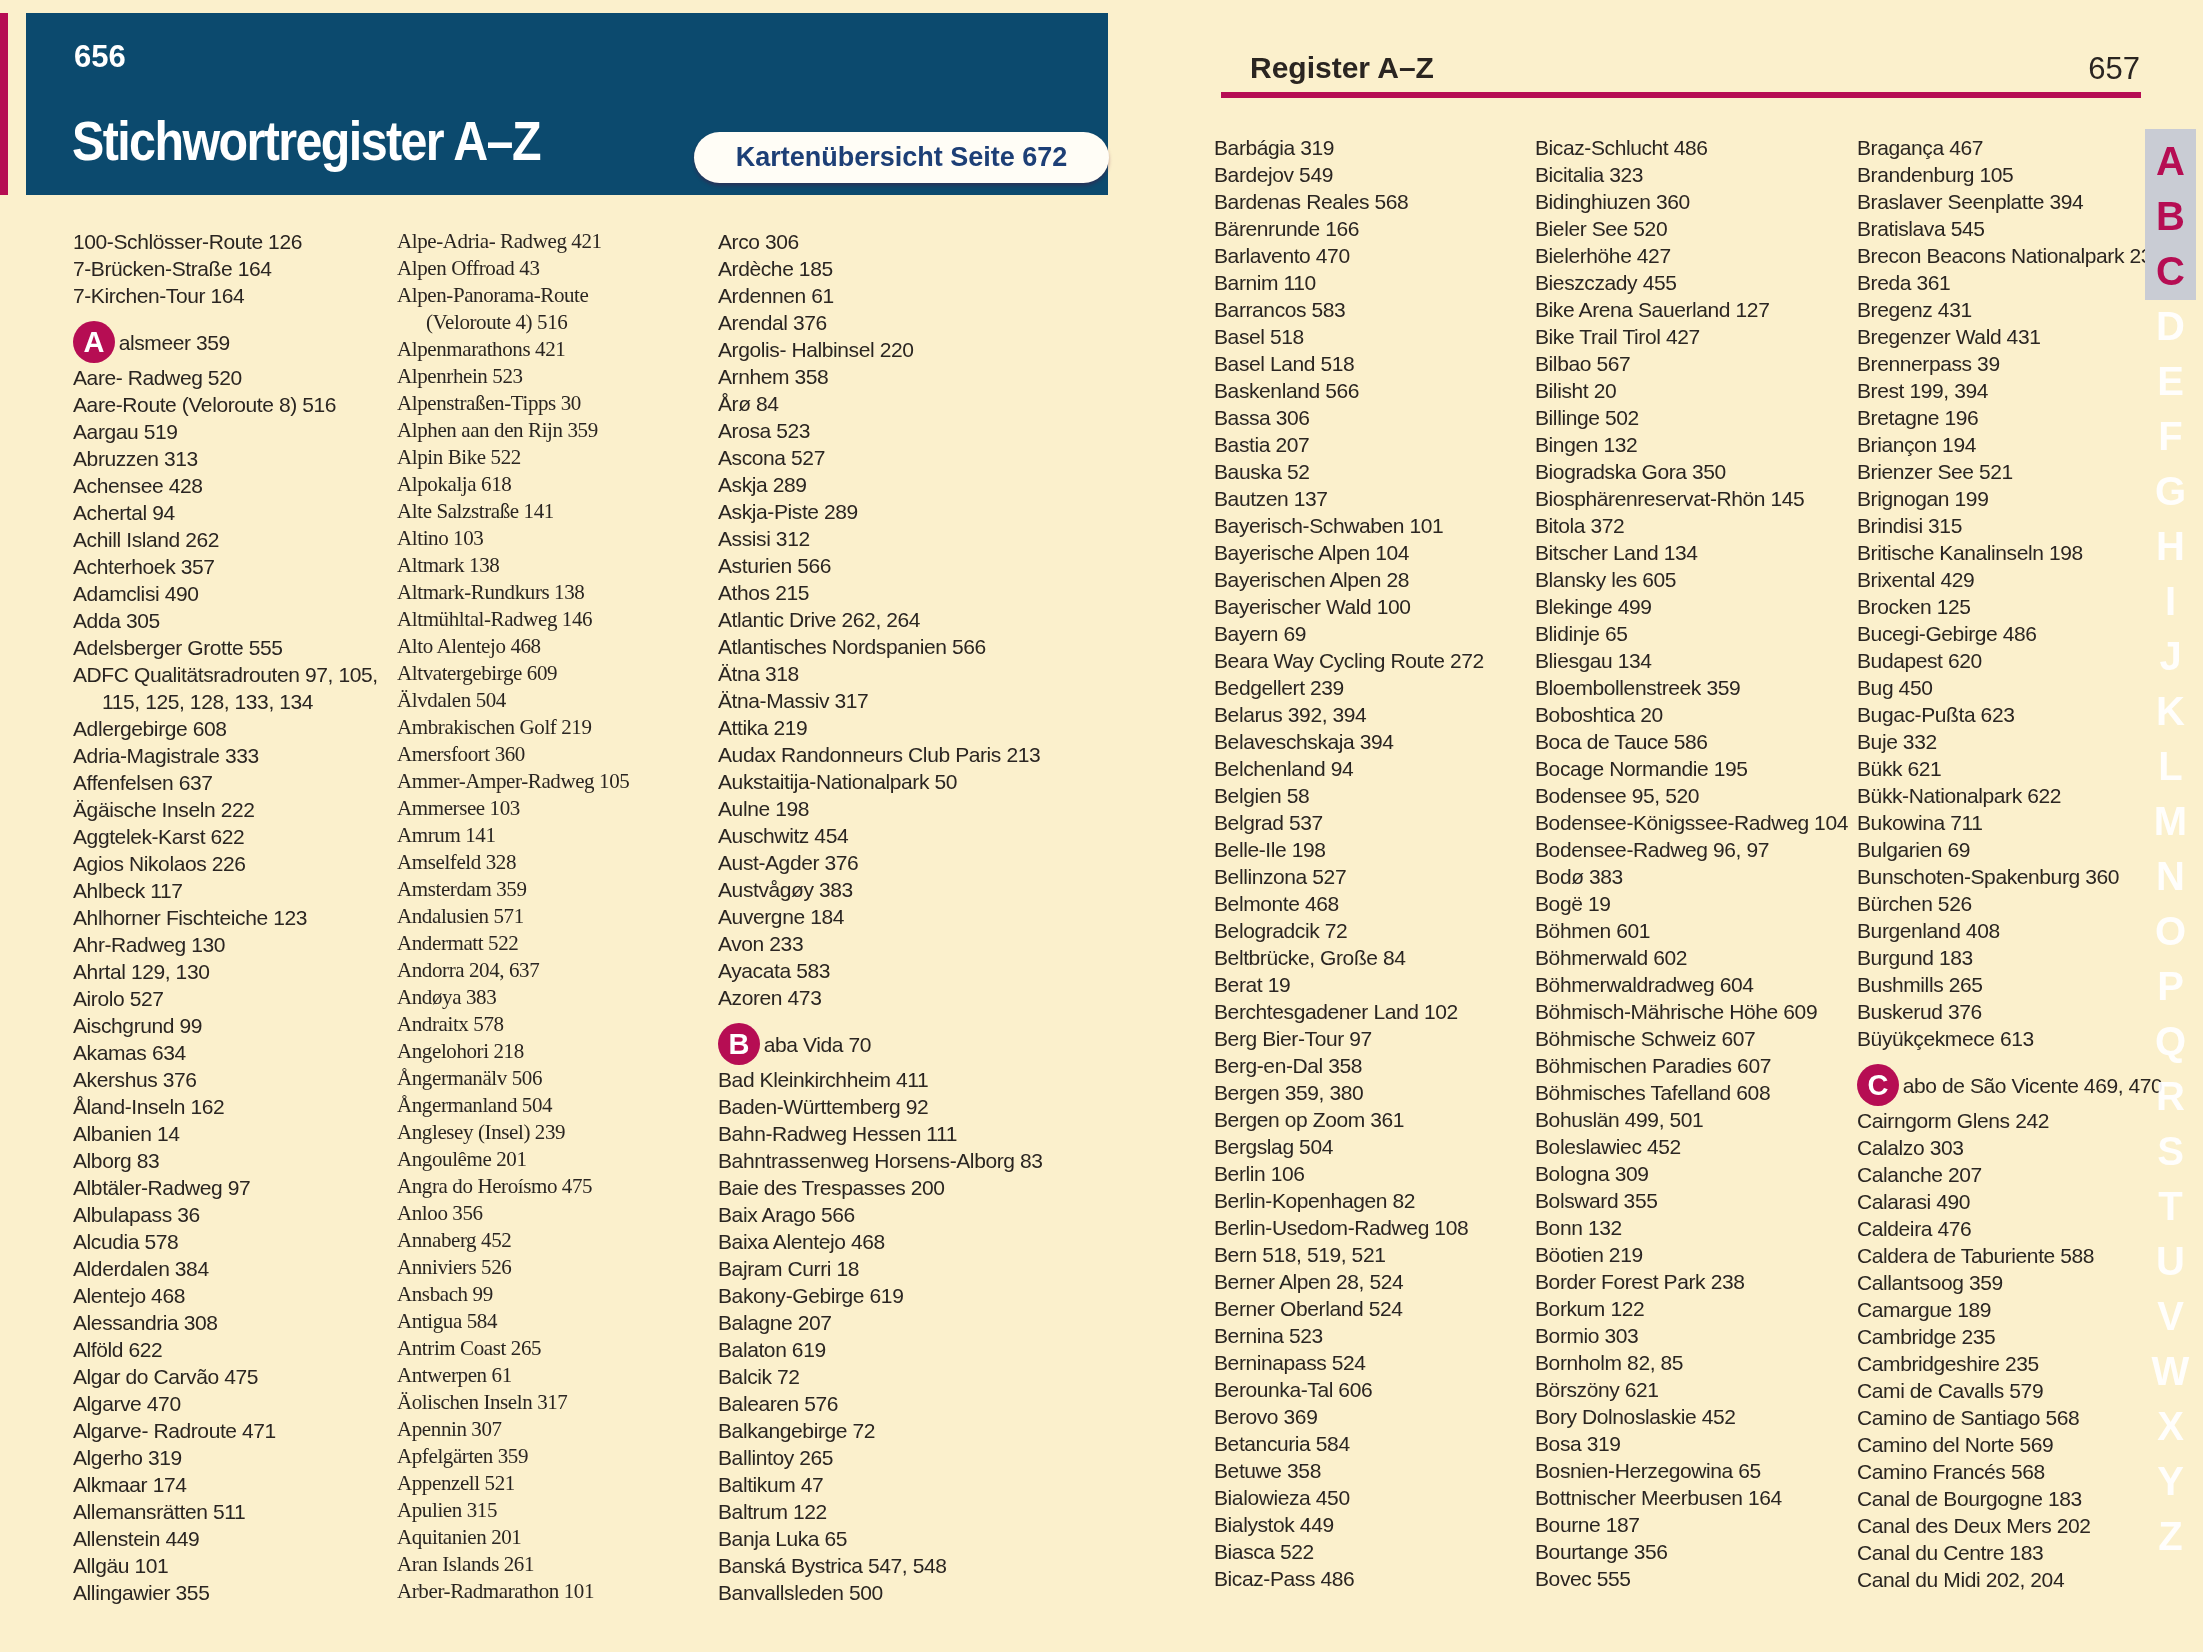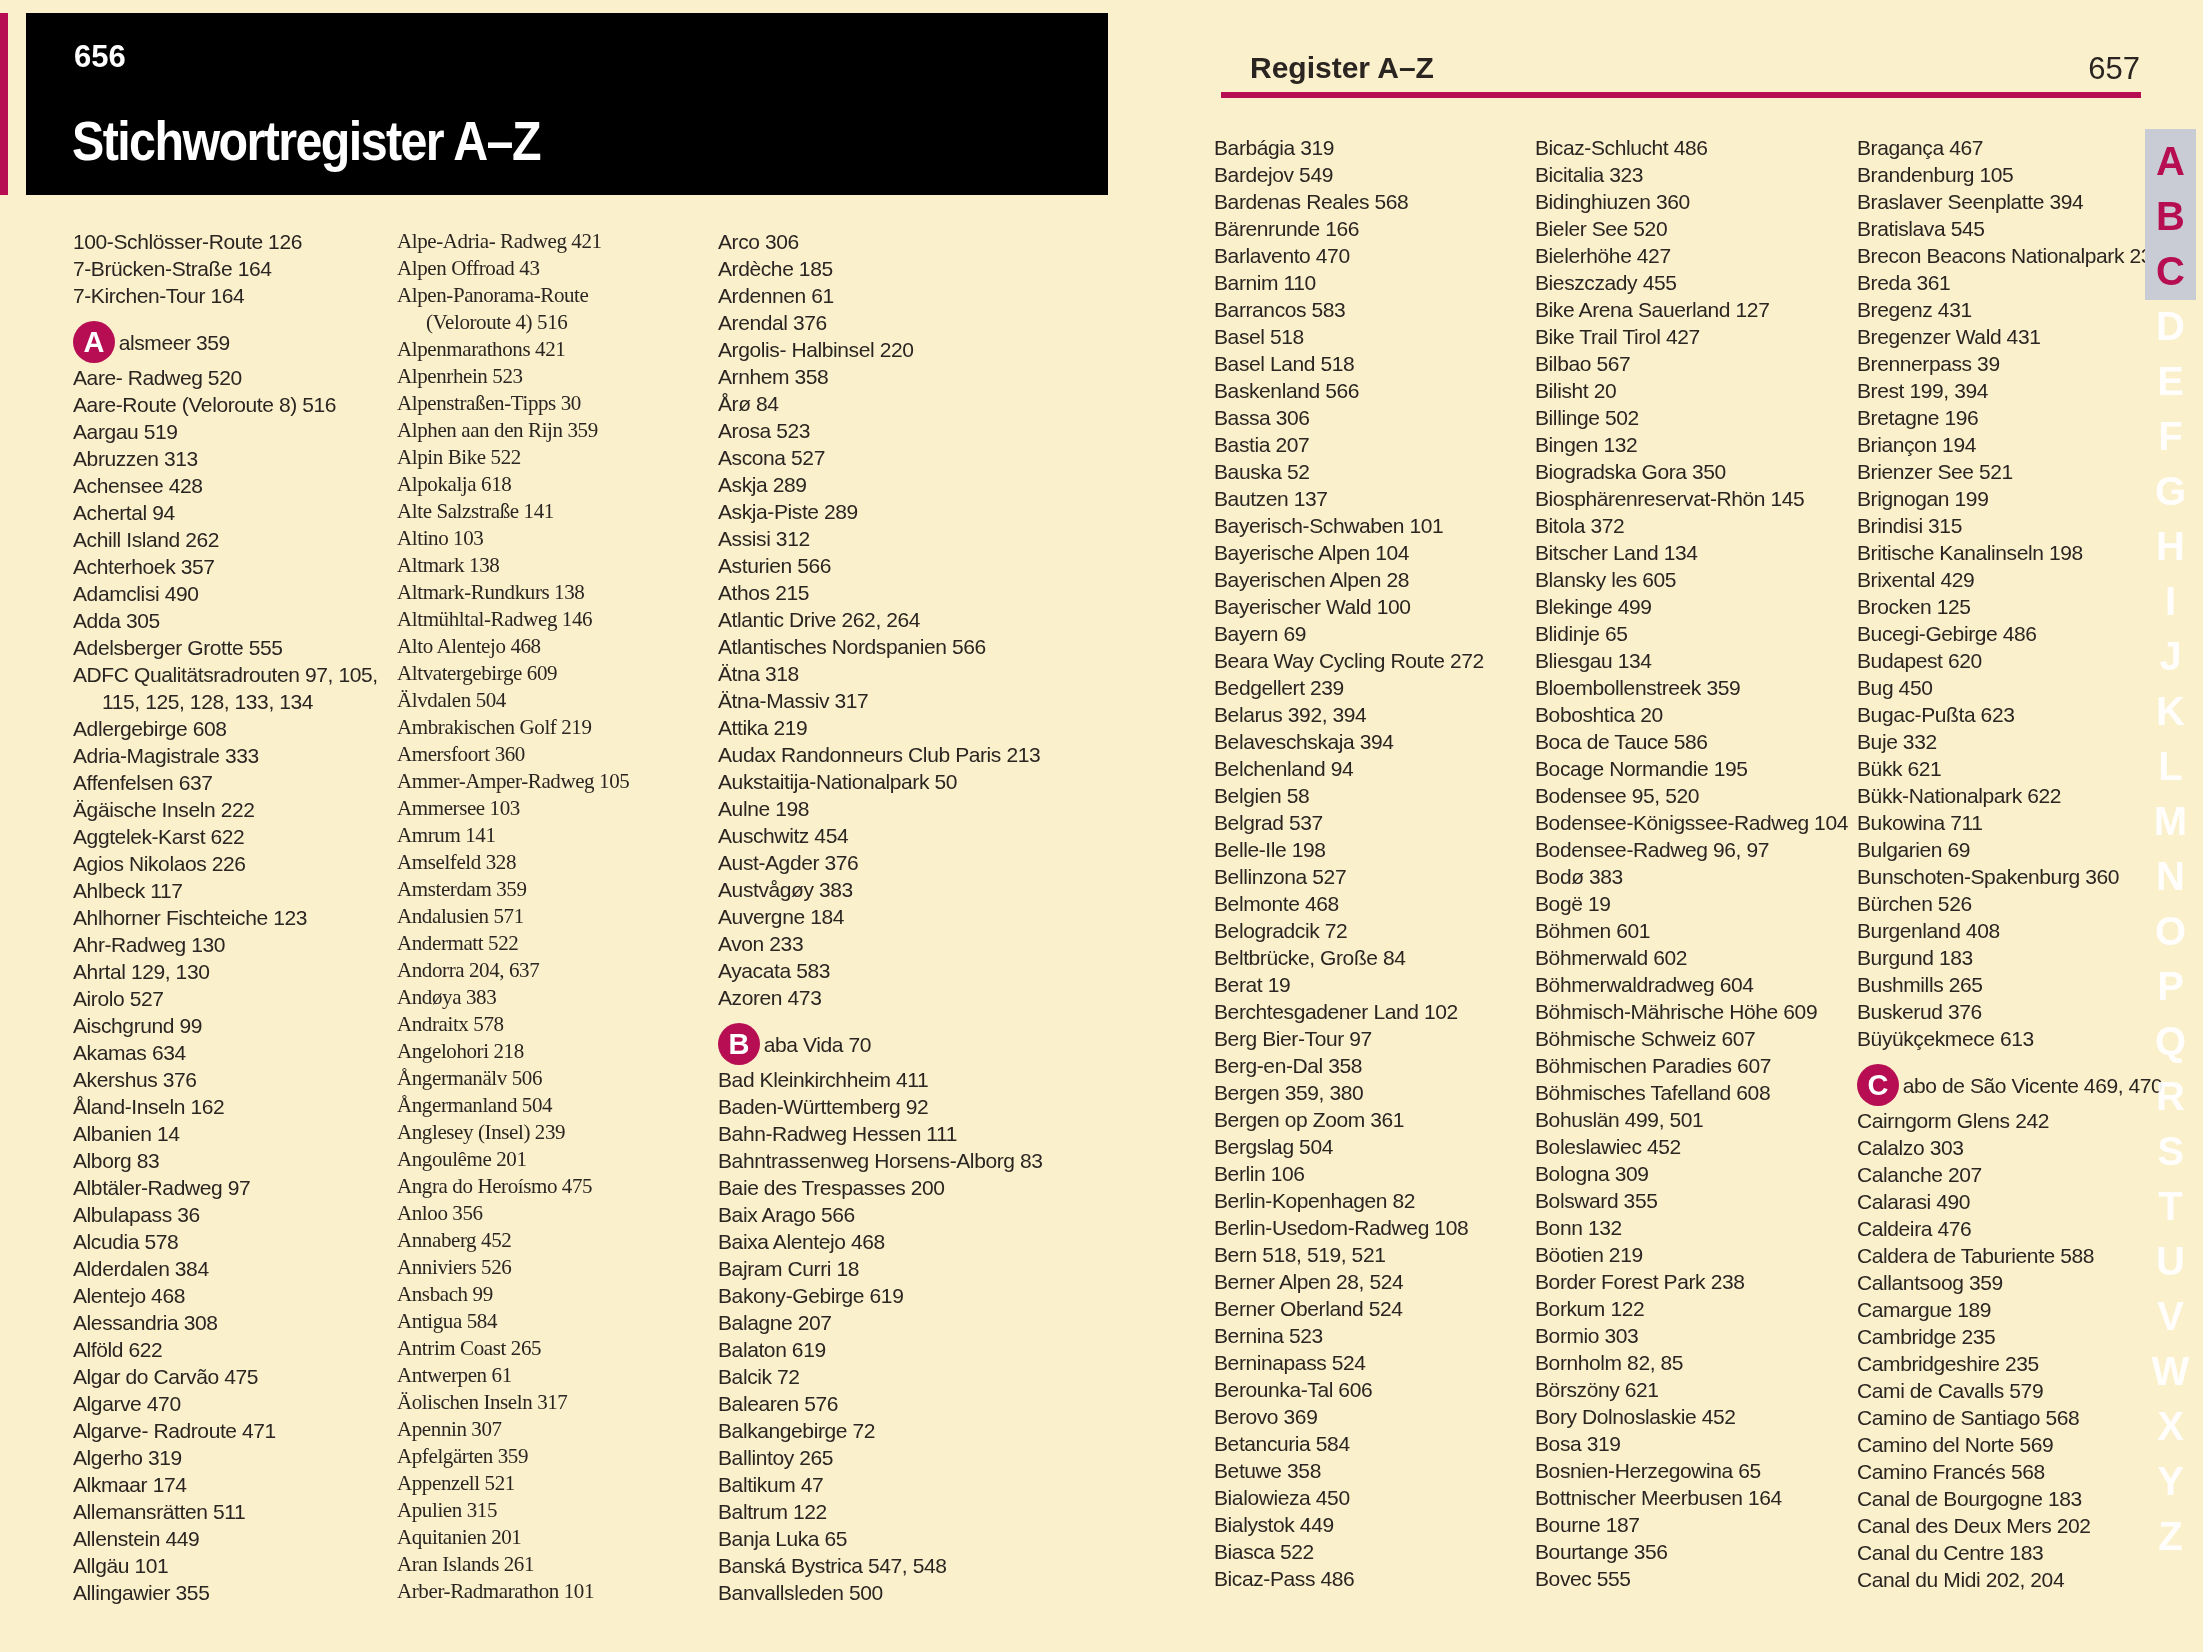--- a/index.html
+++ b/index.html
@@ -4,21 +4,21 @@
 <style>
   html,body{margin:0;padding:0;}
   body{
     width:2204px;height:1653px;position:relative;overflow:hidden;
     background:#fbf0cc;
     font-family:"Liberation Sans",sans-serif;
     color:#2a2521;
   }
   
   .edge-strip{position:absolute;left:0;top:13px;width:8.3px;height:182px;background:#b60d53;}
-  .band{position:absolute;left:26px;top:13px;width:1082px;height:182px;background:#000000;}
+  .band{position:absolute;left:26px;top:13px;width:1082px;height:182px;background:#0c4a6e;}
   .pnum-left{position:absolute;left:48px;top:26px;color:#ffffff;font-size:31px;font-weight:bold;}
   .band-title{
     position:absolute;left:46px;top:96px;color:#ffffff;
     font-size:55px;font-weight:bold;letter-spacing:-1.8px;white-space:nowrap;
     transform:scaleX(.88);transform-origin:left center;
   }
   .pill{
     position:absolute;left:668px;top:119px;width:415px;height:51px;
     background:#fffdf6;border-radius:27.5px;
     color:#1d3f76;font-size:27px;font-weight:bold;
@@ -61,20 +61,21 @@
   .al.hl{color:#b60d53;}
   .al.pale{color:rgba(255,255,255,0.93);}
 </style>
 </head>
 <body>
 
 <div class="edge-strip"></div>
 <div class="band">
   <div class="pnum-left">656</div>
   <div class="band-title">Stichwortregister A–Z</div>
+  <div class="pill">Kartenübersicht Seite 672</div>
 </div>
 
 <div class="rh-title">Register A–Z</div>
 <div class="rh-num">657</div>
 <div class="rh-rule"></div>
 
 <div class="col" id="col-l0">
     <div class="entry">100-Schlösser-Route 126</div>
     <div class="entry">7-Brücken-Straße 164</div>
     <div class="entry">7-Kirchen-Tour 164</div>

